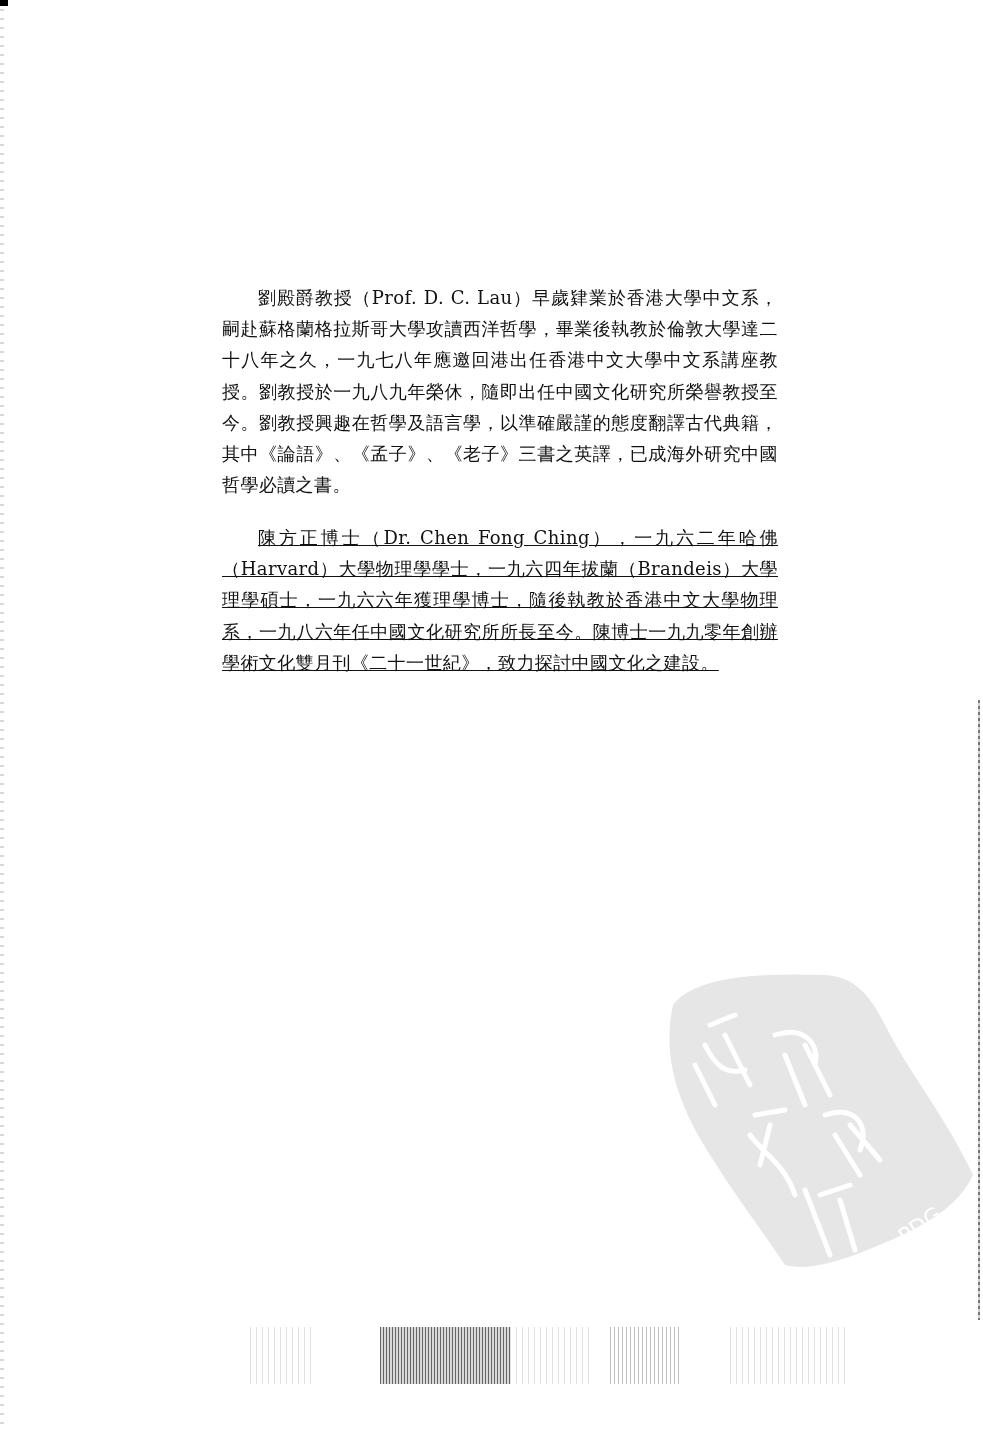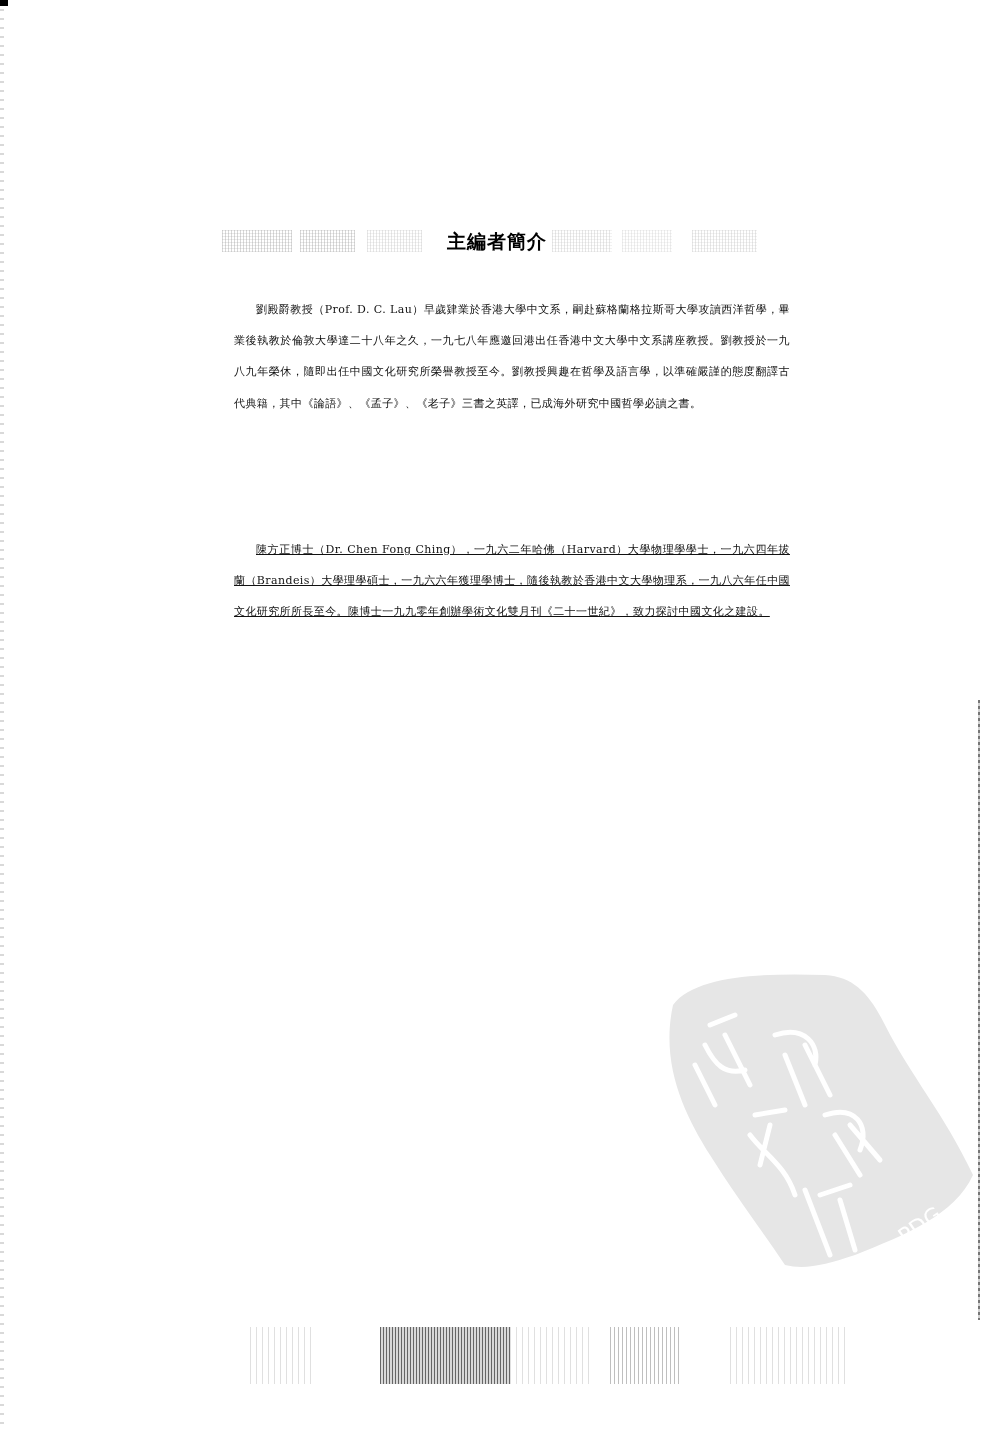--- a/index.html
+++ b/index.html
@@ -63,25 +63,25 @@
       font-size: 19px;
       letter-spacing: 1px;
       color: #000;
       line-height: 30px;
     }
     
     .bio {
       position: absolute;
       left: 222px;
       width: 556px;
-      font-size: 11px;
+      font-size: 18px;
       line-height: 31.2px;
       text-align: justify;
       text-indent: 2em;
-      margin: 12px;
+      margin: 0;
       letter-spacing: 0.4px;
     }
     .bio-1 { top: 282px; }
     .bio-2 { top: 522px; text-decoration: underline; }
     
     .watermark {
       position: absolute;
       left: 655px; top: 965px;
       width: 320px; height: 310px;
     }
@@ -105,29 +105,20 @@
   </style>
 </head>
 <body>
 
 <div class="page">
 
   <div class="corner-mark"></div>
   <div class="left-edge"></div>
   <div class="right-edge"></div>
 
-  <div class="header-row">
-    <div class="noise" style="left:0;width:70px;"></div>
-    <div class="noise" style="left:78px;width:55px;"></div>
-    <div class="noise" style="left:145px;width:55px;opacity:0.5;"></div>
-    <span class="section-title">主編者簡介</span>
-    <div class="noise" style="left:330px;width:60px;opacity:0.5;"></div>
-    <div class="noise" style="left:400px;width:50px;opacity:0.4;"></div>
-    <div class="noise" style="left:470px;width:65px;opacity:0.5;"></div>
-  </div>
 
   <p class="bio bio-1">劉殿爵教授（Prof. D. C. Lau）早歲肄業於香港大學中文系，嗣赴蘇格蘭格拉斯哥大學攻讀西洋哲學，畢業後執教於倫敦大學達二十八年之久，一九七八年應邀回港出任香港中文大學中文系講座教授。劉教授於一九八九年榮休，隨即出任中國文化研究所榮譽教授至今。劉教授興趣在哲學及語言學，以準確嚴謹的態度翻譯古代典籍，其中《論語》、《孟子》、《老子》三書之英譯，已成海外研究中國哲學必讀之書。</p>
   <p class="bio bio-2">陳方正博士（Dr. Chen Fong Ching），一九六二年哈佛（Harvard）大學物理學學士，一九六四年拔蘭（Brandeis）大學理學碩士，一九六六年獲理學博士，隨後執教於香港中文大學物理系，一九八六年任中國文化研究所所長至今。陳博士一九九零年創辦學術文化雙月刊《二十一世紀》，致力探討中國文化之建設。</p>
 
   <svg class="watermark" viewBox="0 0 320 310">
     <path d="M18 40 C40 10 110 8 170 10 C200 12 215 30 230 60 C255 110 290 150 318 210 C300 250 250 270 200 290 C170 300 150 305 130 300 C110 270 80 230 55 190 C30 150 5 100 18 40 Z" fill="#e6e6e6"></path>
     <g fill="none" stroke="#ffffff" stroke-width="5" stroke-linecap="round">
       <path d="M55 60 L80 50 M50 80 C60 100 70 110 90 105 M70 70 L95 120 M40 100 L60 140"></path>
       <path d="M120 70 C150 60 165 80 160 100 M130 90 L150 140 M150 80 L175 130"></path>
       <path d="M100 150 L130 145 M95 170 C110 190 130 200 140 230 M115 160 L105 200"></path>

